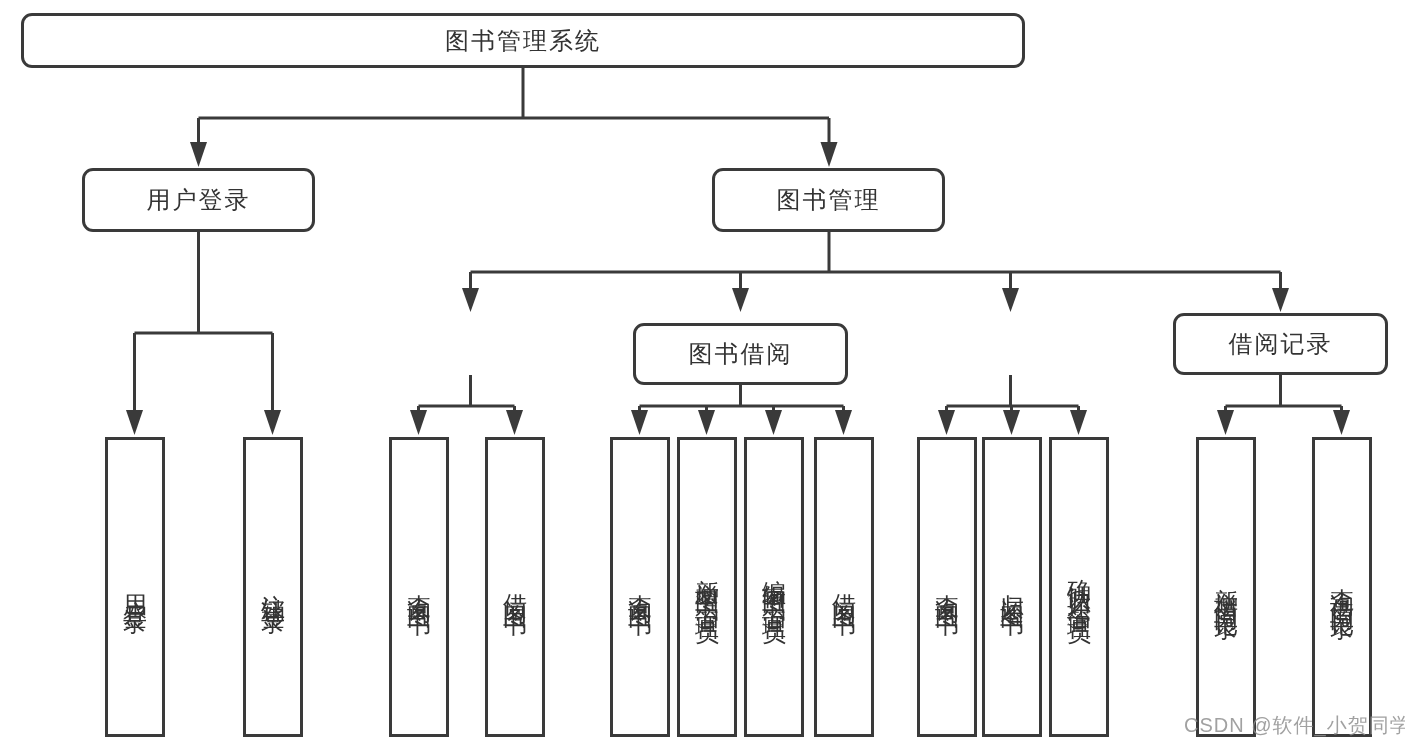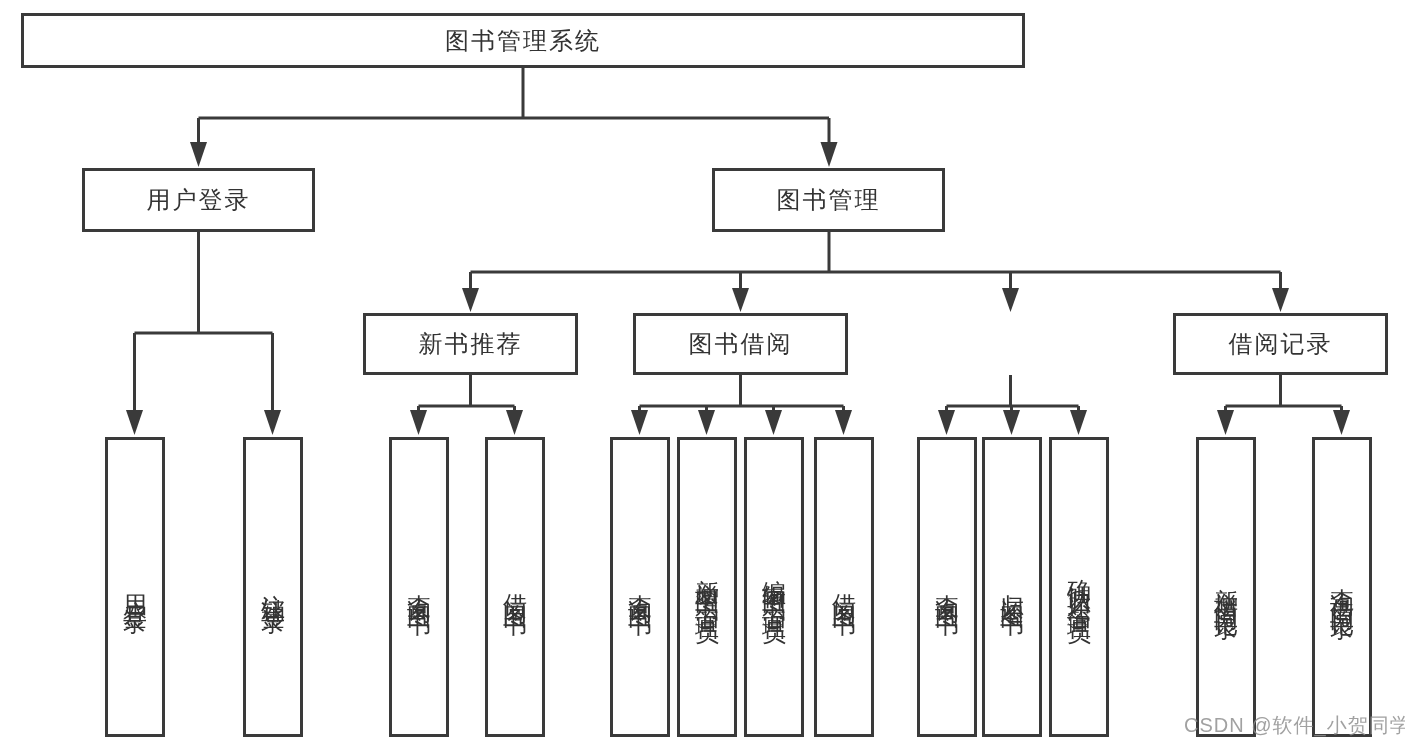--- a/index.html
+++ b/index.html
@@ -12,28 +12,28 @@
   }
   .connectors{position:absolute;left:0;top:0;width:1405px;height:747px;}
   .node{
     position:absolute;
     box-sizing:border-box;
     border:3px solid #3a3a3a;
     background:#ffffff;
     display:flex;align-items:center;justify-content:center;
     color:#333333;
   }
-  .hnode{font-size:24px;letter-spacing:2px;white-space:nowrap;}
+  .hnode{font-size:24px;letter-spacing:2px;white-space:nowrap;border-radius:11px;}
   .root{left:21px;top:13px;width:1004px;height:55px;}
   .l2{top:168px;width:233px;height:64px;}
   .l2-a{left:82px;}
   .l2-b{left:712px;align-items:center;}
   .l3{top:313px;width:215px;height:62px;}
   .l3-0{left:363px;}
-  .l3-1{left:633px;}
+  .l3-1{left:633px;margin-top:10px;}
   .l3-2{left:903px;}
   .l3-3{left:1173px;}
   .leaf{top:437px;width:60px;height:300px;}
   .vtext{
     writing-mode:vertical-rl;
     text-orientation:mixed;
     font-size:24px;
     line-height:1;
     letter-spacing:6px;
     color:#333333;
@@ -95,23 +95,20 @@
     <span>图书管理系统</span>
   </div>
 
   <div class="node hnode l2 l2-a">
     <span>用户登录</span>
   </div>
   <div class="node hnode l2 l2-b">
     <span>图书管理</span>
   </div>
 
-  <div class="node hnode l3 l3-0">
-    <span>新书推荐</span>
-  </div>
   <div class="node hnode l3 l3-1">
     <span>图书借阅</span>
   </div>
   <div class="node hnode l3 l3-3">
     <span>借阅记录</span>
   </div>
 
   <div class="node leaf lf-0">
     <span class="vtext">用户登录</span>
   </div>

